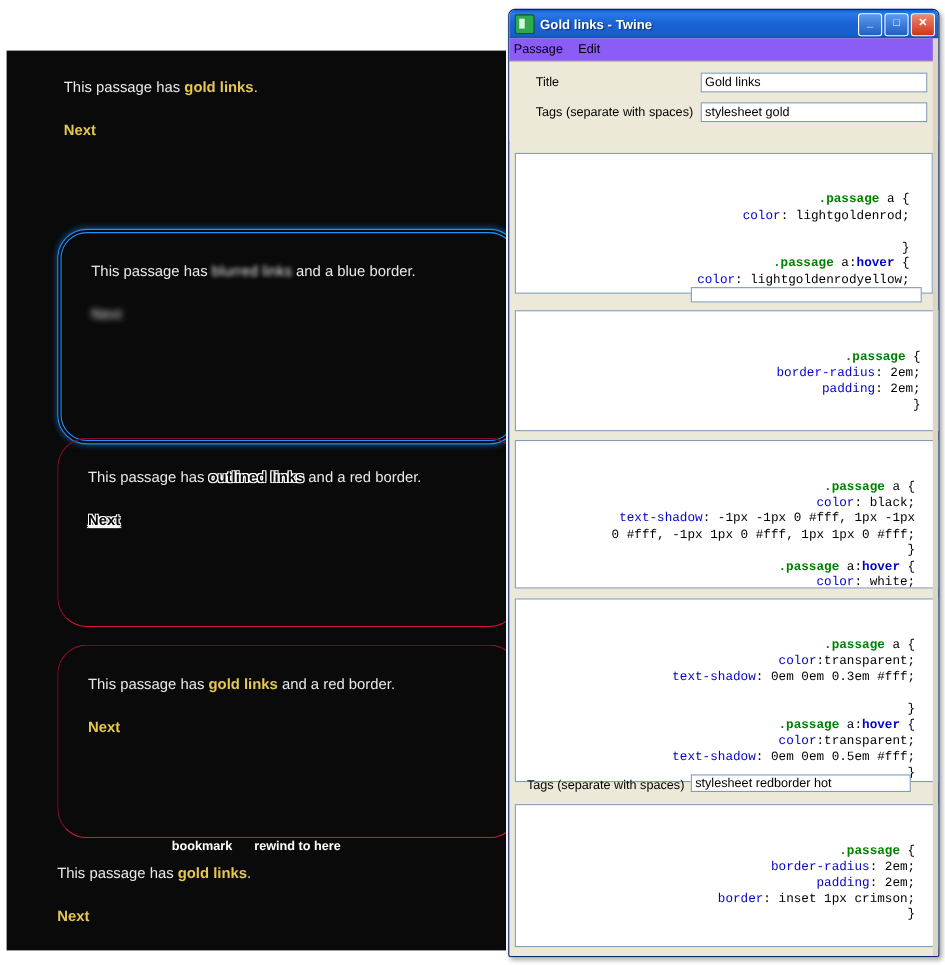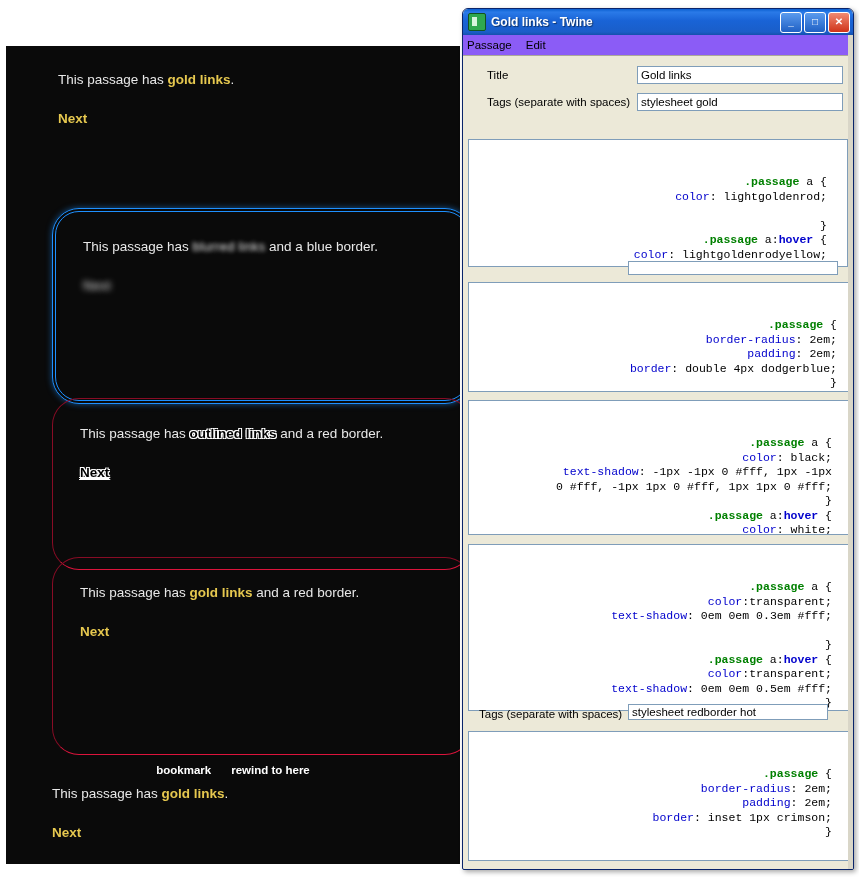--- a/index.html
+++ b/index.html
@@ -69,21 +69,21 @@
   }
   .outline-link {
     color: #000;
     text-shadow: -1px -1px 0 #fff, 1px -1px 0 #fff, -1px 1px 0 #fff, 1px 1px 0 #fff;
     font-weight: bold;
   }
   .outline-link.u { text-decoration: underline; text-decoration-color: #fff; }
 
   
   #psg-gold-border {
-    left: 46px; top: 511px; width: 420px; height: 198px;
+    left: 46px; top: 540px; width: 420px; height: 176px;
     border: 1px inset #dc143c;
     border-radius: 2em;
     padding: 2em;
   }
 
   
   #preview-toolbar {
     position: absolute;
     left: 0; top: 706px; width: 454px; height: 36px;
     color: #ffffff;
@@ -301,21 +301,21 @@
       </div>
     </div>
 
     <div class="code-panel" style="left:5px; top:130px; width:380px; height:128px;">
       <div class="panel-body"><div><span class="sel">.passage</span><span> a {</span></div><div><span>    </span><span class="prop">color</span><span>: lightgoldenrod;</span></div><div>&nbsp;</div><div><span>}</span></div><div><span class="sel">.passage</span><span> a:</span><span class="pseudo">hover</span><span> {</span></div><div><span>    </span><span class="prop">color</span><span>: lightgoldenrodyellow;</span></div><div><span>}</span></div></div>
     </div>
 
     <div class="ghost-input" style="left:165px; top:252px; width:210px; height:14px;"></div>
 
     <div class="code-panel" style="left:5px; top:273px; width:390px; height:110px;">
-      <div class="panel-body"><div><span class="sel">.passage</span><span> {</span></div><div><span>    </span><span class="prop">border-radius</span><span>: 2em;</span></div><div><span>    </span><span class="prop">padding</span><span>: 2em;</span></div><div><span>    </span><span class="prop">border</span><span>: double 4px dodgerblue;</span></div><div><span>}</span></div></div>
+      <div class="panel-body"><div><span class="sel">.passage</span><span> {</span></div><div><span>    </span><span class="prop">border-radius</span><span>: 2em;</span></div><div><span>    </span><span class="prop">padding</span><span>: 2em;</span></div><div><span>}</span></div></div>
     </div>
 
     <div class="code-panel" style="left:5px; top:391px; width:385px; height:135px;">
       <div class="panel-body"><div><span class="sel">.passage</span><span> a {</span></div><div><span>    </span><span class="prop">color</span><span>: black;</span></div><div><span>    </span><span class="prop">text-shadow</span><span>: -1px -1px 0 #fff, 1px -1px</span></div><div><span>0 #fff, -1px 1px 0 #fff, 1px 1px 0 #fff;</span></div><div><span>}</span></div><div><span class="sel">.passage</span><span> a:</span><span class="pseudo">hover</span><span> {</span></div><div><span>    </span><span class="prop">color</span><span>: white;</span></div></div>
     </div>
 
     <div class="code-panel" style="left:5px; top:535px; width:385px; height:167px;">
       <div class="panel-body"><div><span class="sel">.passage</span><span> a {</span></div><div><span>    </span><span class="prop">color</span><span>:transparent;</span></div><div><span>    </span><span class="prop">text-shadow</span><span>: 0em 0em 0.3em #fff;</span></div><div>&nbsp;</div><div><span>}</span></div><div><span class="sel">.passage</span><span> a:</span><span class="pseudo">hover</span><span> {</span></div><div><span>    </span><span class="prop">color</span><span>:transparent;</span></div><div><span>    </span><span class="prop">text-shadow</span><span>: 0em 0em 0.5em #fff;</span></div><div><span>}</span></div></div>
     </div>
 

